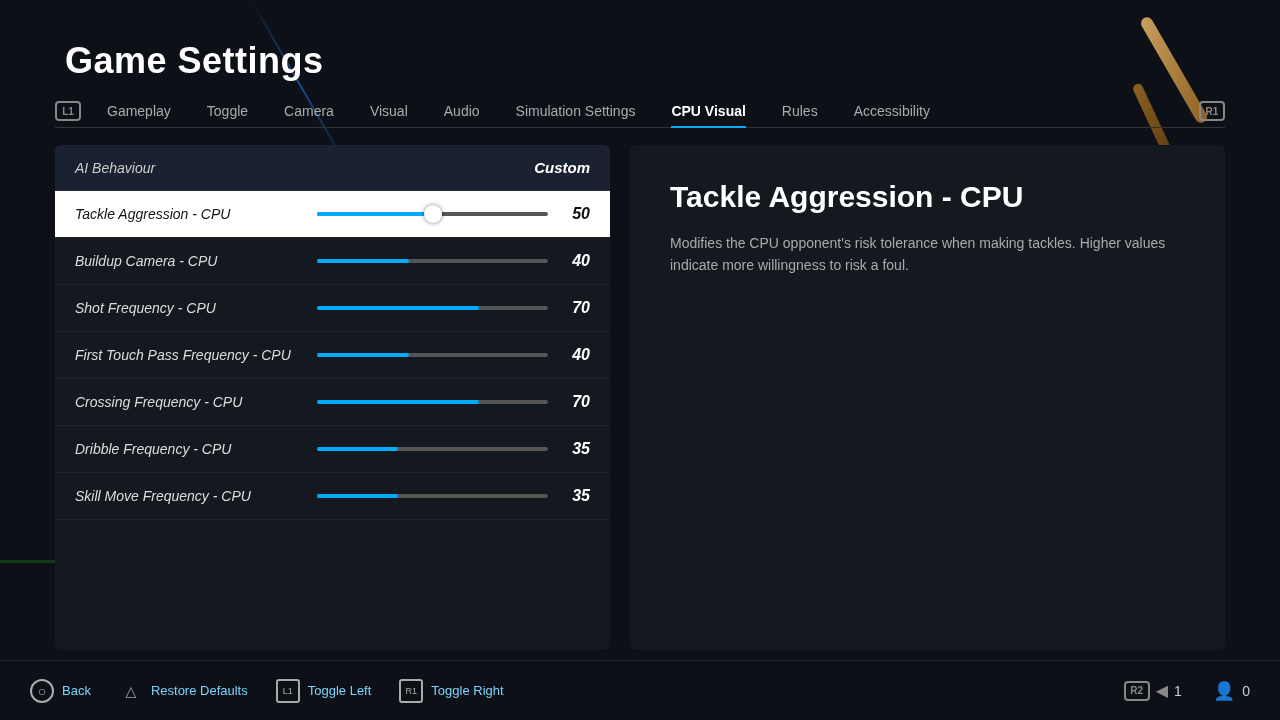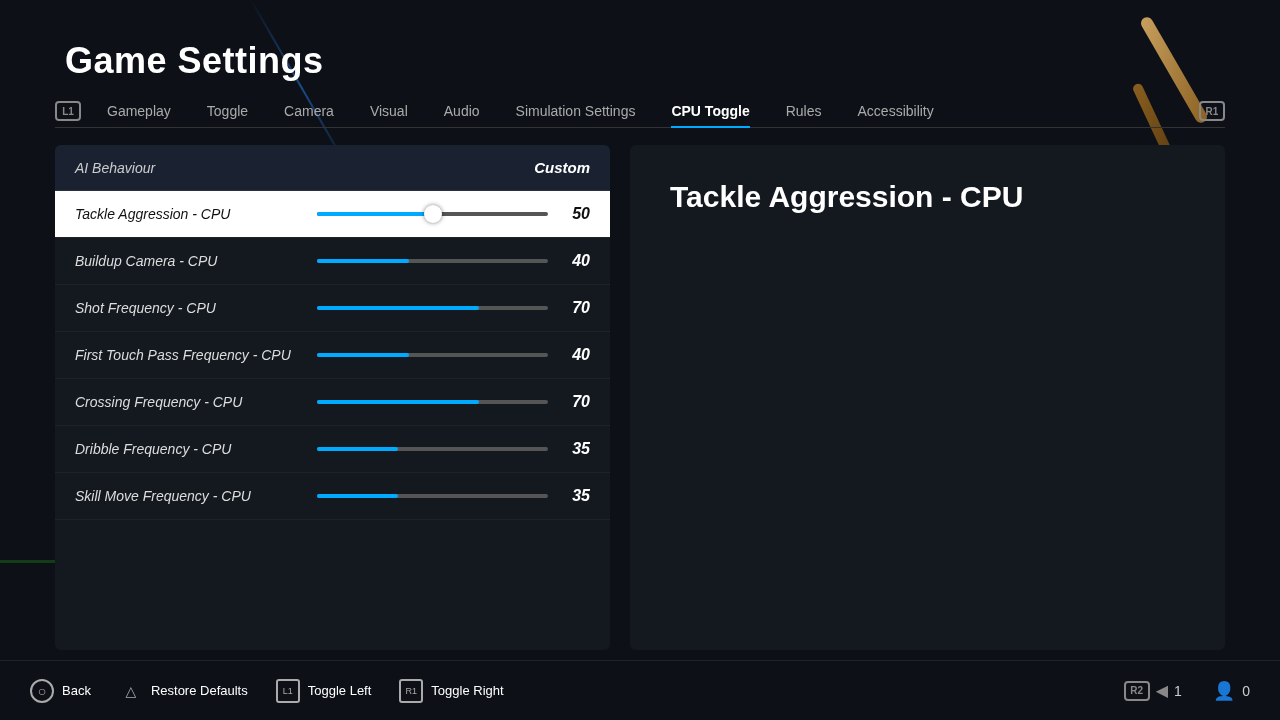--- a/index.html
+++ b/index.html
@@ -319,21 +319,21 @@
       color: #aaa;
     }
 
     .footer-icon.square-outline {
       border-radius: 3px;
       font-size: 9px;
     }
 
     .footer-label {
       font-size: 13px;
-      color: #ffffff;
+      color: #7dd3fc;
     }
 
     .footer-right {
       margin-left: auto;
       display: flex;
       align-items: center;
       gap: 32px;
     }
 
     .footer-right-item {
@@ -381,21 +381,21 @@
 
 <nav class="nav-bar">
   <span class="nav-icon">L1</span>
 
 <a class="nav-item">Gameplay</a>
     <a class="nav-item">Toggle</a>
     <a class="nav-item">Camera</a>
     <a class="nav-item">Visual</a>
     <a class="nav-item">Audio</a>
     <a class="nav-item">Simulation Settings</a>
-    <a class="nav-item active">CPU Toggle</a>
+    <a class="nav-item active">CPU Visual</a>
     <a class="nav-item">Rules</a>
     <a class="nav-item">Accessibility</a>
     <span class="nav-right-icon">R1</span>
   </nav>
 
 <div class="content">
 
   <div class="left-panel">
     <div class="panel-header">
       <span class="panel-header-title">AI Behaviour</span>
@@ -465,20 +465,21 @@
               <div class="slider-fill" style="width: 35%;"></div>
             </div>
           </div>
           <span class="slider-value">35</span>
         </div>
       </div>
   </div>
 
   <div class="right-panel">
     <h2 class="detail-title">Tackle Aggression - CPU</h2>
+    <p class="detail-description">Modifies the CPU opponent's risk tolerance when making tackles. Higher values indicate more willingness to risk a foul.</p>
   </div>
 
 </div>
 
 <footer class="footer">
   <div id="footer-buttons-container" style="display: flex; gap: 28px; align-items: center;">
       <div class="footer-btn">
         <div class="footer-icon circle-outline" style="font-size: 14px;">○</div>
         <span class="footer-label">Back</span>
       </div>

